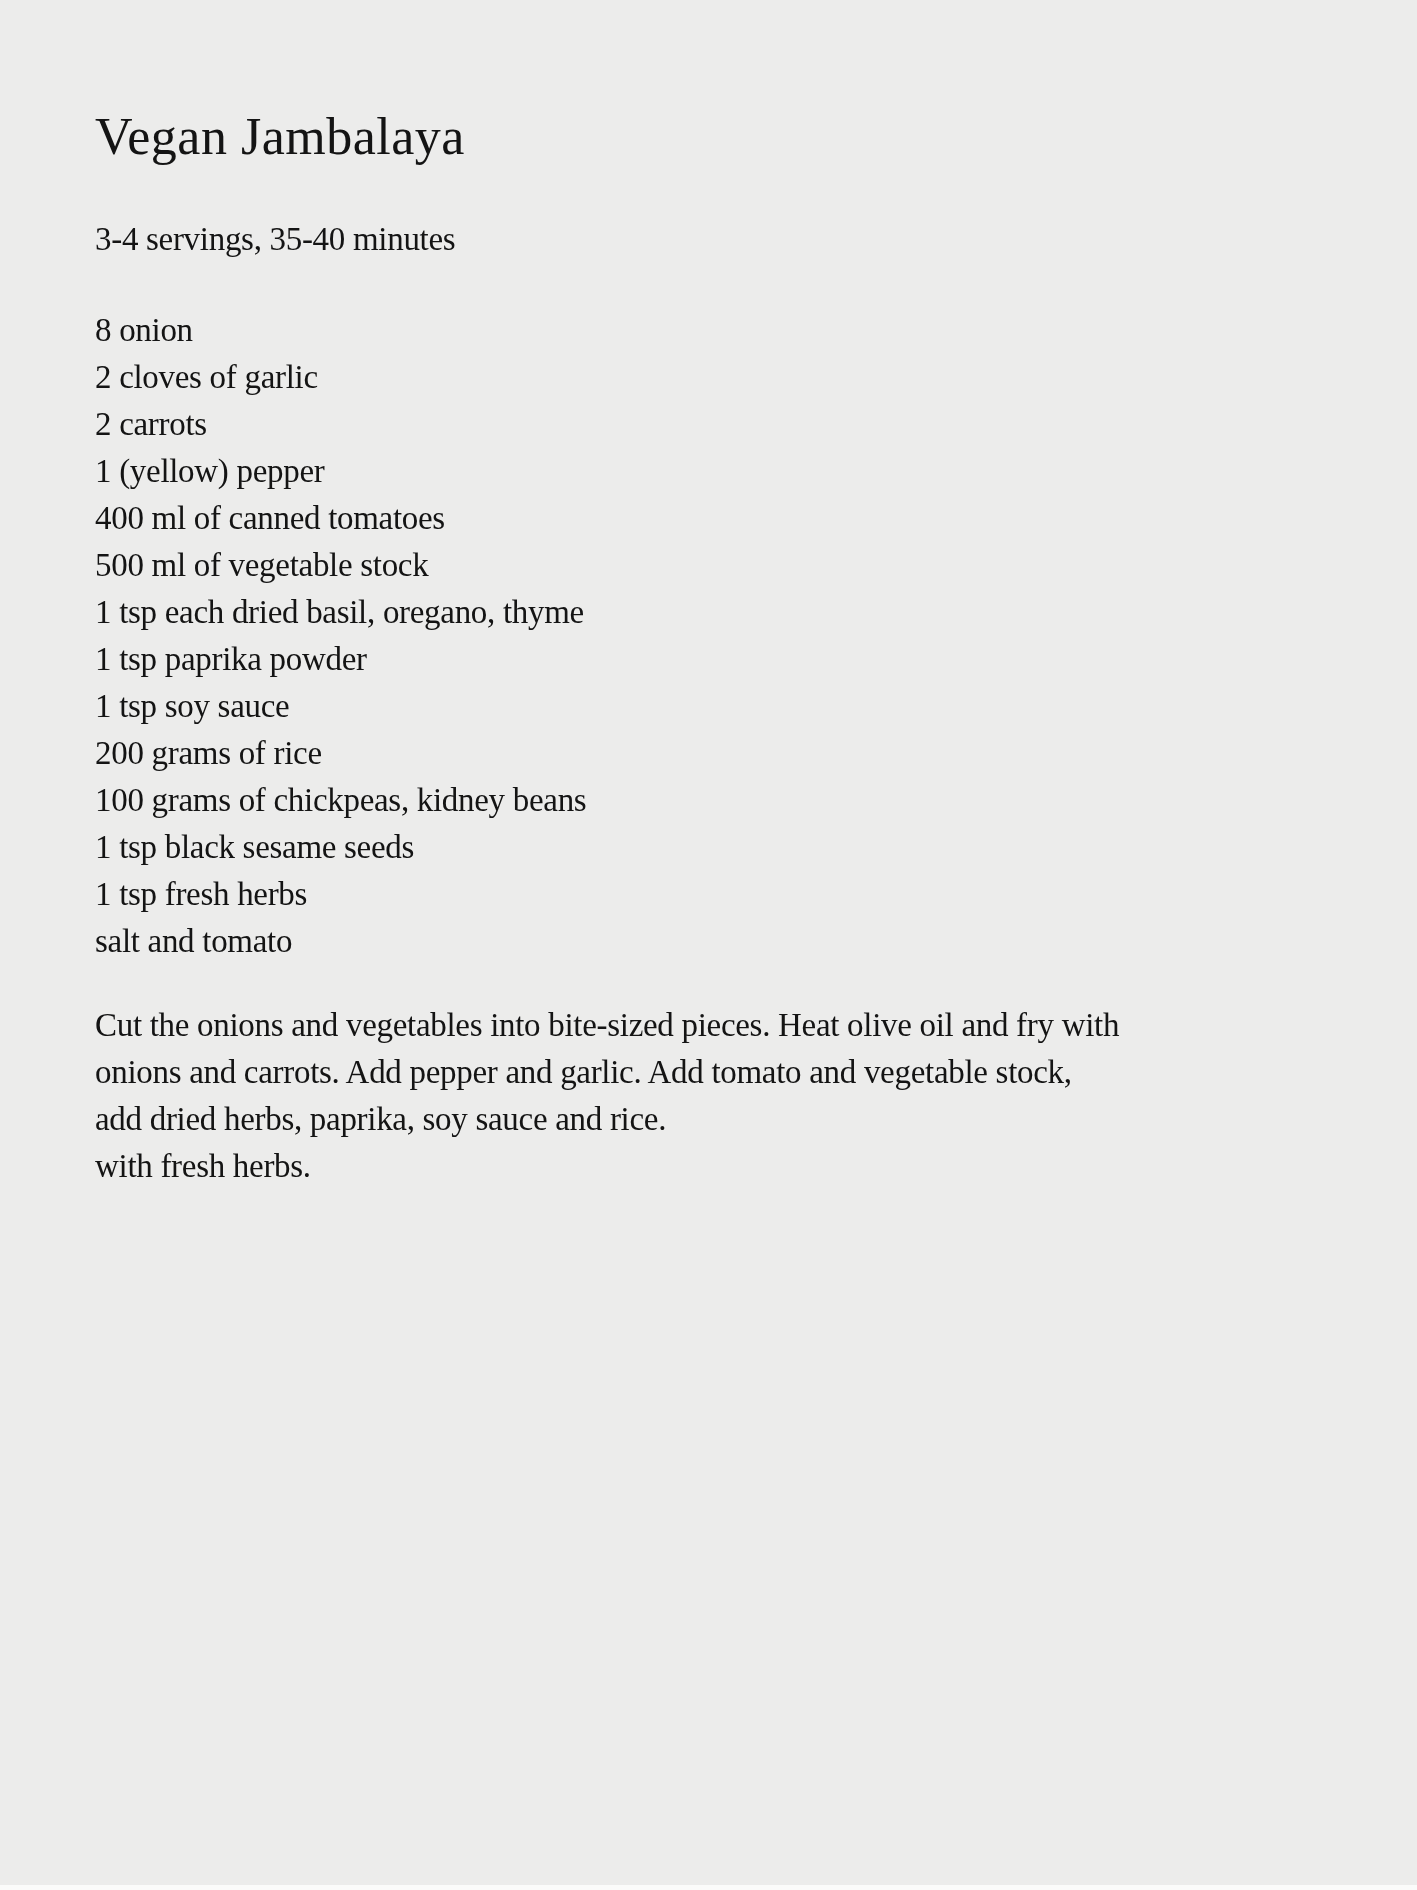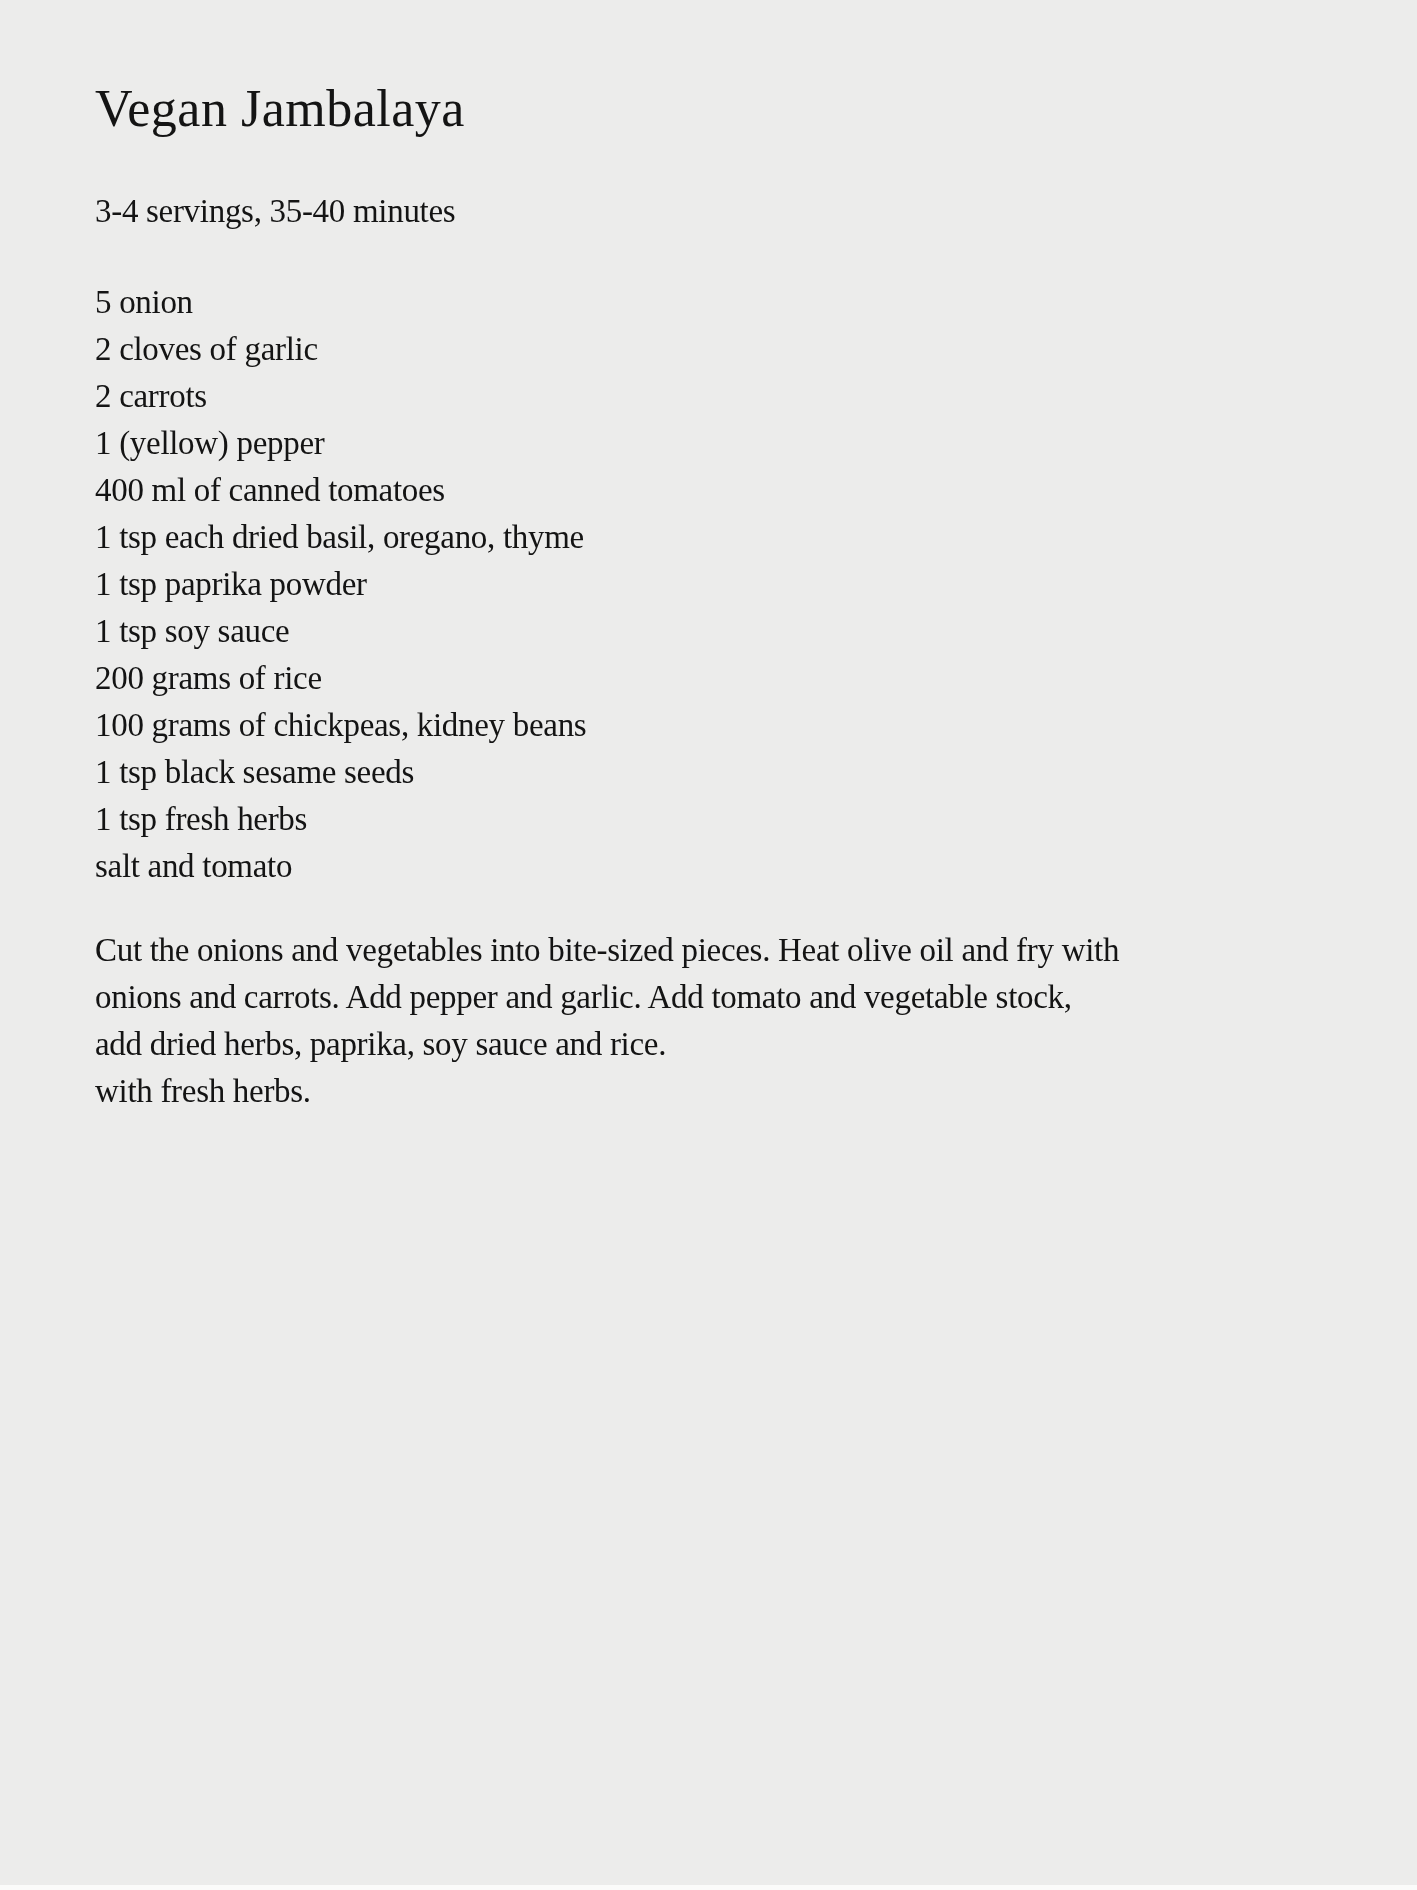--- a/index.html
+++ b/index.html
@@ -9,22 +9,21 @@
   body {
     width: 1417px;
     height: 1890px;
     background: #ececeb;
     position: relative;
     overflow: hidden;
     font-family: "Liberation Serif", serif;
     color: #141414;
   }
   .page {
-    padding: 55px 60px 0 95px;
-    margin-top: 28px;
+    padding: 111px 60px 0 95px;
   }
   .title {
     font-size: 52px;
     line-height: 52px;
     font-weight: 400;
     margin: 0;
     letter-spacing: 0.5px;
   }
   .meta {
     font-size: 33px;
@@ -70,30 +69,31 @@
 
 <div class="page">
 
   <h1 class="title">Vegan Jambalaya</h1>
 
   <div class="meta">3-4 servings, 35-40 minutes</div>
 
   <div class="ingredients">
 
 
-      <div class="ingredient-line">5 onion</div>
+      <div class="ingredient-line">8 onion</div>
 
       <div class="ingredient-line">2 cloves of garlic</div>
 
       <div class="ingredient-line">2 carrots</div>
 
       <div class="ingredient-line">1 (yellow) pepper</div>
 
       <div class="ingredient-line">400 ml of canned tomatoes</div>
 
+      <div class="ingredient-line">500 ml of vegetable stock</div>
 
       <div class="ingredient-line">1 tsp each dried basil, oregano, thyme</div>
 
       <div class="ingredient-line">1 tsp paprika powder</div>
 
       <div class="ingredient-line">1 tsp soy sauce</div>
 
       <div class="ingredient-line">200 grams of rice</div>
 
       <div class="ingredient-line">100 grams of chickpeas, kidney beans</div>

